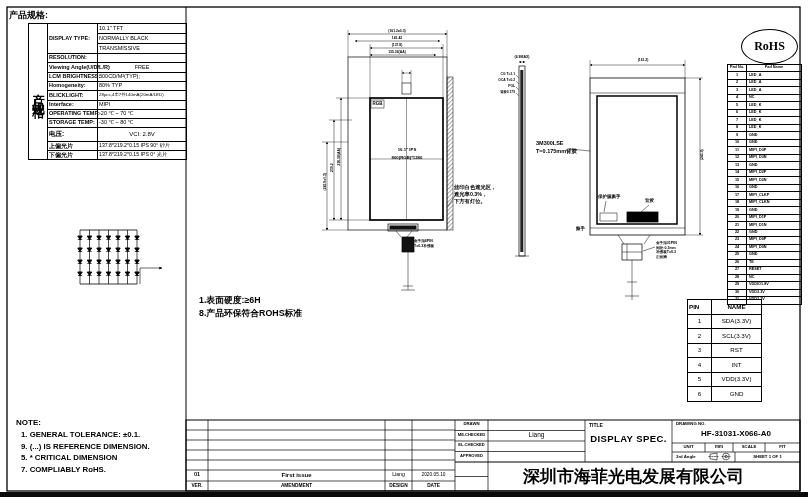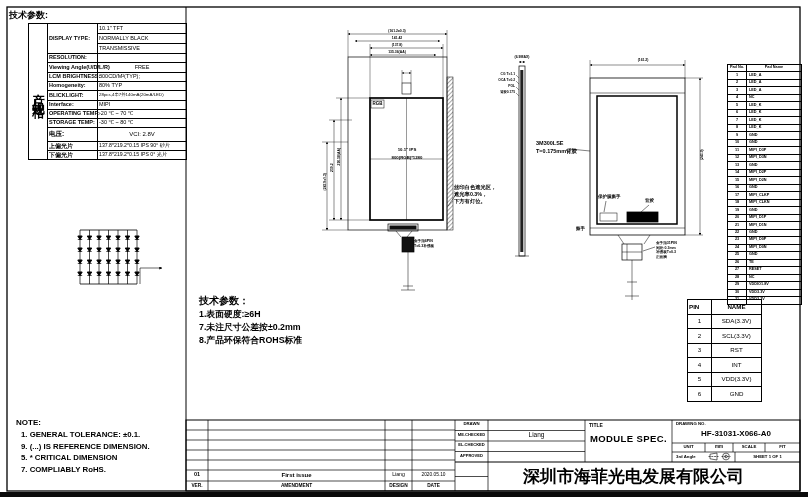--- a/index.html
+++ b/index.html
@@ -198,21 +198,21 @@
       <g fill="none" stroke-width="0.6">
         <path d="M710,454.2 L717,453 L717,460 L710,458.8 Z"></path>
         <line x1="708.5" y1="456.5" x2="718.5" y2="456.5" stroke-dasharray="2,0.8"></line>
         <circle cx="726" cy="456.5" r="3.4"></circle>
           <circle cx="726" cy="456.5" r="1.3"></circle>
         <line x1="721.5" y1="456.5" x2="730.5" y2="456.5" stroke-dasharray="2,0.8"></line>
       </g>
     </g>
   </svg>
 
-  <div class="t b" style="left:9px;top:11px;font-size:9px;">技术参数:</div>
+  <div class="t b" style="left:9px;top:11px;font-size:9px;">产品规格:</div>
 
   <table id="spec-table">
     <colgroup>
         <col style="width:19px">
         <col style="width:50px">
         <col style="width:89px">
       </colgroup>
     <tbody>
         <tr style="height:10px">
       <td class="vert" rowspan="14">产品规格</td>
@@ -277,25 +277,23 @@
     <div style="padding-left:5px;">
 
     <div class="note-item">1.  GENERAL TOLERANCE: ±0.1.</div>
         <div class="note-item">9.  (...) IS REFERENCE DIMENSION.</div>
         <div class="note-item">5.  * CRITICAL DIMENSION</div>
         <div class="note-item">7.  COMPLIABLY RoHS.</div>
       </div>
   </div>
 
   <div class="t" style="left:199px;top:294px;">
-    <div class="b" style="font-size:10px;line-height:14px;">技术参数：</div>
     <div>
 
         <div class="tech-item">1.表面硬度:≥6H</div>
-        <div class="tech-item">7.未注尺寸公差按±0.2mm</div>
         <div class="tech-item">8.产品环保符合ROHS标准</div>
       </div>
   </div>
 
   <div class="t c" style="left:371px;top:100px;width:13px;font-size:4.5px;line-height:8px;font-weight:700;">RGB</div>
   <div class="t c b" style="left:377px;top:148px;width:60px;font-size:4.3px;">10.1" IPS</div>
   <div class="t c b" style="left:377px;top:156px;width:60px;font-size:4.3px;">800(RGB)*1280</div>
   <div class="t" style="left:454px;top:184px;">
 
   <div class="b" style="font-size:5.3px;line-height:7px;">丝印白色遮光区，</div>
@@ -513,28 +511,31 @@
         <td>5</td>
         <td>VDD(3.3V)</td>
       </tr>
         <tr>
         <td>6</td>
         <td>GND</td>
       </tr>
       </tbody>
   </table>
 
+  <div id="rohs">
+    <span>RoHS</span>
+  </div>
 
   <div class="t c" style="left:455px;top:422px;width:33px;font-size:4.3px;font-weight:600;">DRAWN</div>
   <div class="t c" style="left:455px;top:432.5px;width:33px;font-size:4.1px;font-weight:600;">ME.CHECKED</div>
   <div class="t c" style="left:455px;top:443px;width:33px;font-size:4.1px;font-weight:600;">EL.CHECKED</div>
   <div class="t c" style="left:455px;top:454px;width:33px;font-size:4.1px;font-weight:600;">APPROVED</div>
   <div class="t c" style="left:488px;top:432px;width:97px;font-size:6.5px;">Liang</div>
   <div class="t" style="left:589px;top:423px;font-size:5px;font-weight:600;">TITLE</div>
-  <div class="t c b" style="left:585px;top:434px;width:87px;font-size:9.5px;letter-spacing:0.4px;">MODULE SPEC.</div>
+  <div class="t c b" style="left:585px;top:434px;width:87px;font-size:9.5px;letter-spacing:0.4px;">DISPLAY SPEC.</div>
   <div class="t" style="left:676px;top:422px;font-size:4.3px;font-weight:600;">DRAWING NO.</div>
   <div class="t c" style="left:672px;top:430px;width:128px;font-size:8px;font-weight:600;">HF-31031-X066-A0</div>
   <div class="t c" style="left:672px;top:445px;width:33px;font-size:4.3px;font-weight:600;">UNIT</div>
   <div class="t c b" style="left:705px;top:445px;width:28px;font-size:4.5px;">mm</div>
   <div class="t c" style="left:733px;top:445px;width:32px;font-size:4.3px;font-weight:600;">SCALE</div>
   <div class="t c" style="left:765px;top:445px;width:35px;font-size:4.3px;font-weight:600;">FIT</div>
   <div class="t" style="left:676px;top:454.5px;font-size:4.3px;font-weight:600;">3rd Angle</div>
   <div class="t c" style="left:735px;top:454.5px;width:65px;font-size:4.3px;font-weight:600;">SHEET 1 OF 1</div>
   <div class="t c b" style="left:488px;top:463px;width:291px;height:27px;font-size:17px;line-height:27px;">深圳市海菲光电发展有限公司</div>
 

